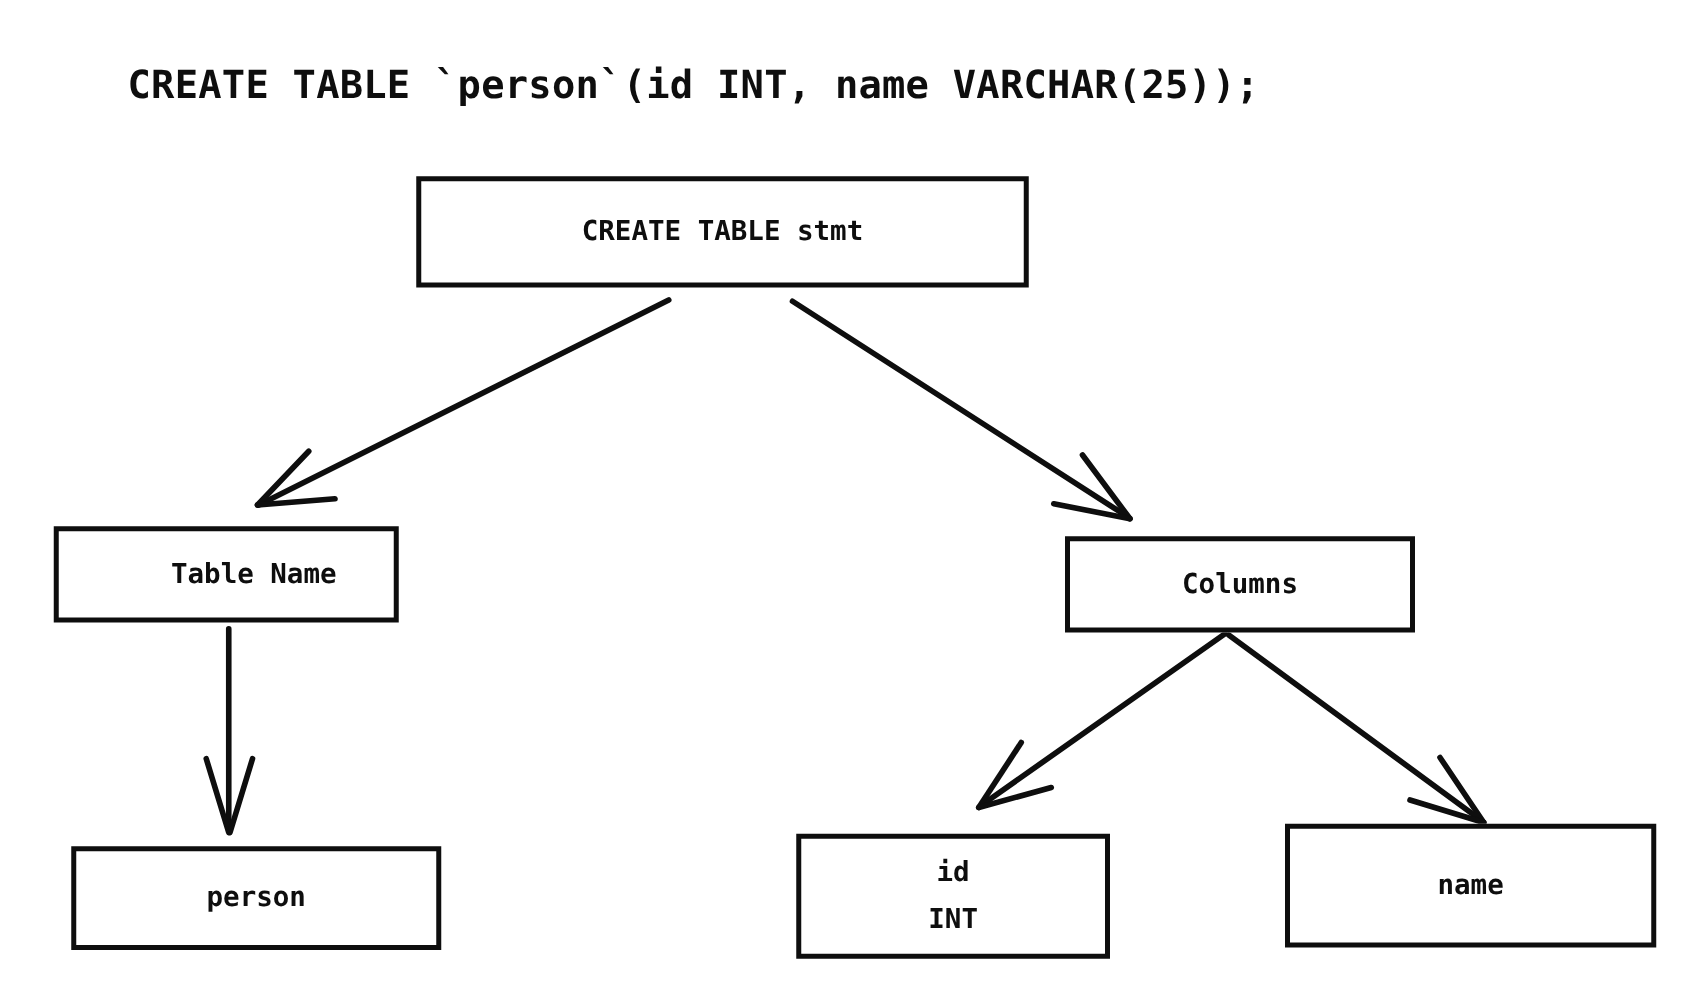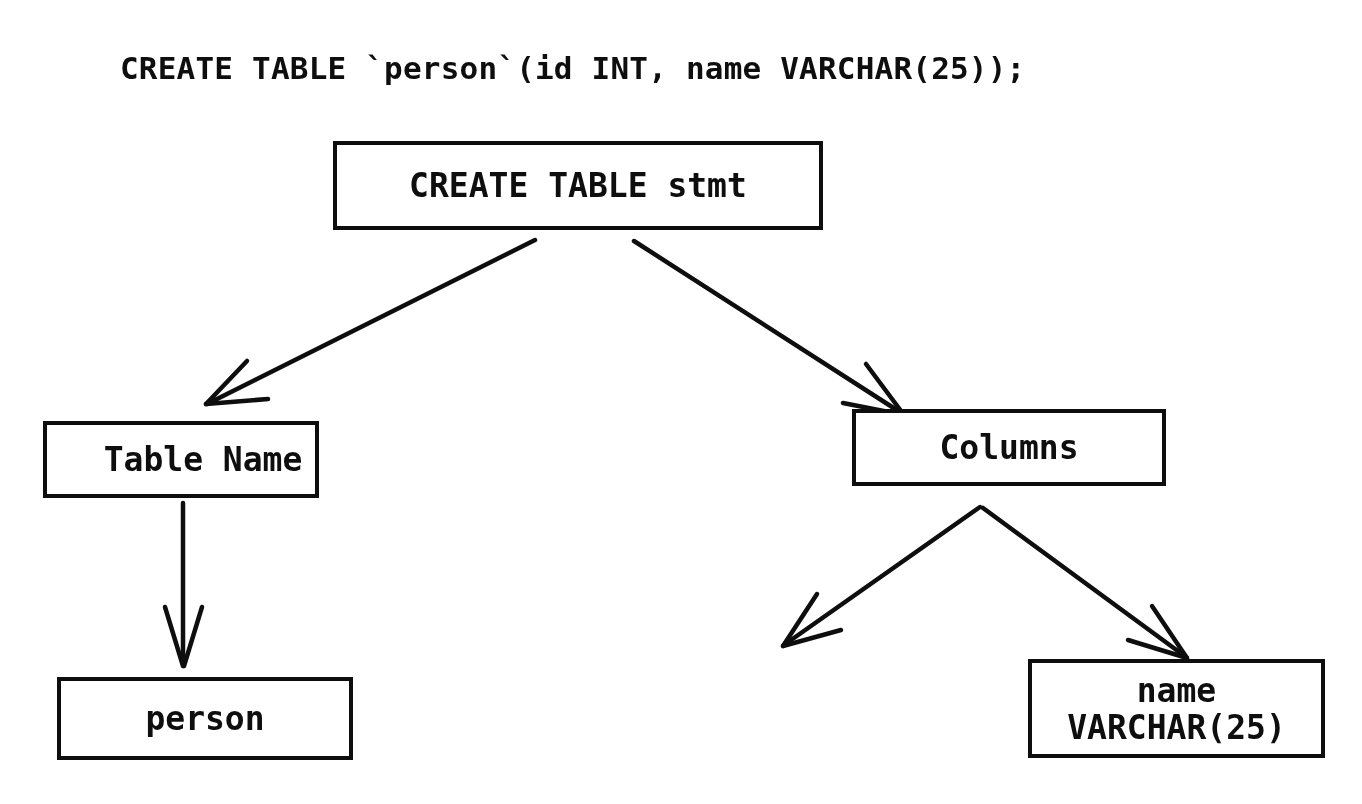--- a/index.html
+++ b/index.html
@@ -7,21 +7,21 @@
     width: 1362px; height: 804px;
     background: #ffffff;
     overflow: hidden;
     font-family: "DejaVu Sans Mono", "Liberation Mono", monospace;
     color: #0e0e0e;
   }
   .canvas { position: relative; width: 1362px; height: 804px; background: #ffffff; }
 
   .statement {
     position: absolute;
-    left: 120px; top: 50px;
+    left: 102px; top: 50px;
     font-size: 31px;
     font-weight: bold;
     letter-spacing: 0.2px;
     white-space: pre;
   }
 
   .edges-svg { position: absolute; left: 0; top: 0; width: 1362px; height: 804px; }
   .edges-svg path {
     stroke: #0e0e0e;
     stroke-width: 4.5;
@@ -31,29 +31,29 @@
   }
 
   .node {
     position: absolute;
     border: 4px solid #0e0e0e;
     background: #ffffff;
     display: flex;
     flex-direction: column;
     align-items: center;
     justify-content: center;
-    font-size: 33px;
+    font-size: 22px;
     font-weight: bold;
     line-height: 37px;
     text-align: center;
     white-space: pre;
   }
   .node-root       { left: 333px; top: 141px; width: 490px; height: 89px; }
   .node-table-name { left:  43px; top: 421px; width: 276px; height: 77px; padding-left: 44px; }
-  .node-columns    { left: 852px; top: 409px; width: 314px; height: 77px; }
+  .node-columns    { left: 852px; top: 429px; width: 280px; height: 77px; }
   .node-person     { left:  57px; top: 677px; width: 296px; height: 83px; }
   .node-id-col     { left: 637px; top: 667px; width: 251px; height: 100px; }
   .node-name-col   { left: 1028px; top: 659px; width: 297px; height: 99px; }
 </style>
 </head>
 <body>
 
 <div class="canvas">
 
   <div class="statement">CREATE TABLE `person`(id INT, name VARCHAR(25));</div>
@@ -100,19 +100,22 @@
   </div>
 
   <div class="node node-columns">
     <span>Columns</span>
   </div>
 
   <div class="node node-person">
     <span>person</span>
   </div>
 
+  <div class="node node-id-col">
+    <span>id</span>
+    <span>INT</span>
+  </div>
 
   <div class="node node-name-col">
     <span>name</span>
-    <span>VARCHAR(25)</span>
   </div>
 
 </div>
 
 </body></html>

